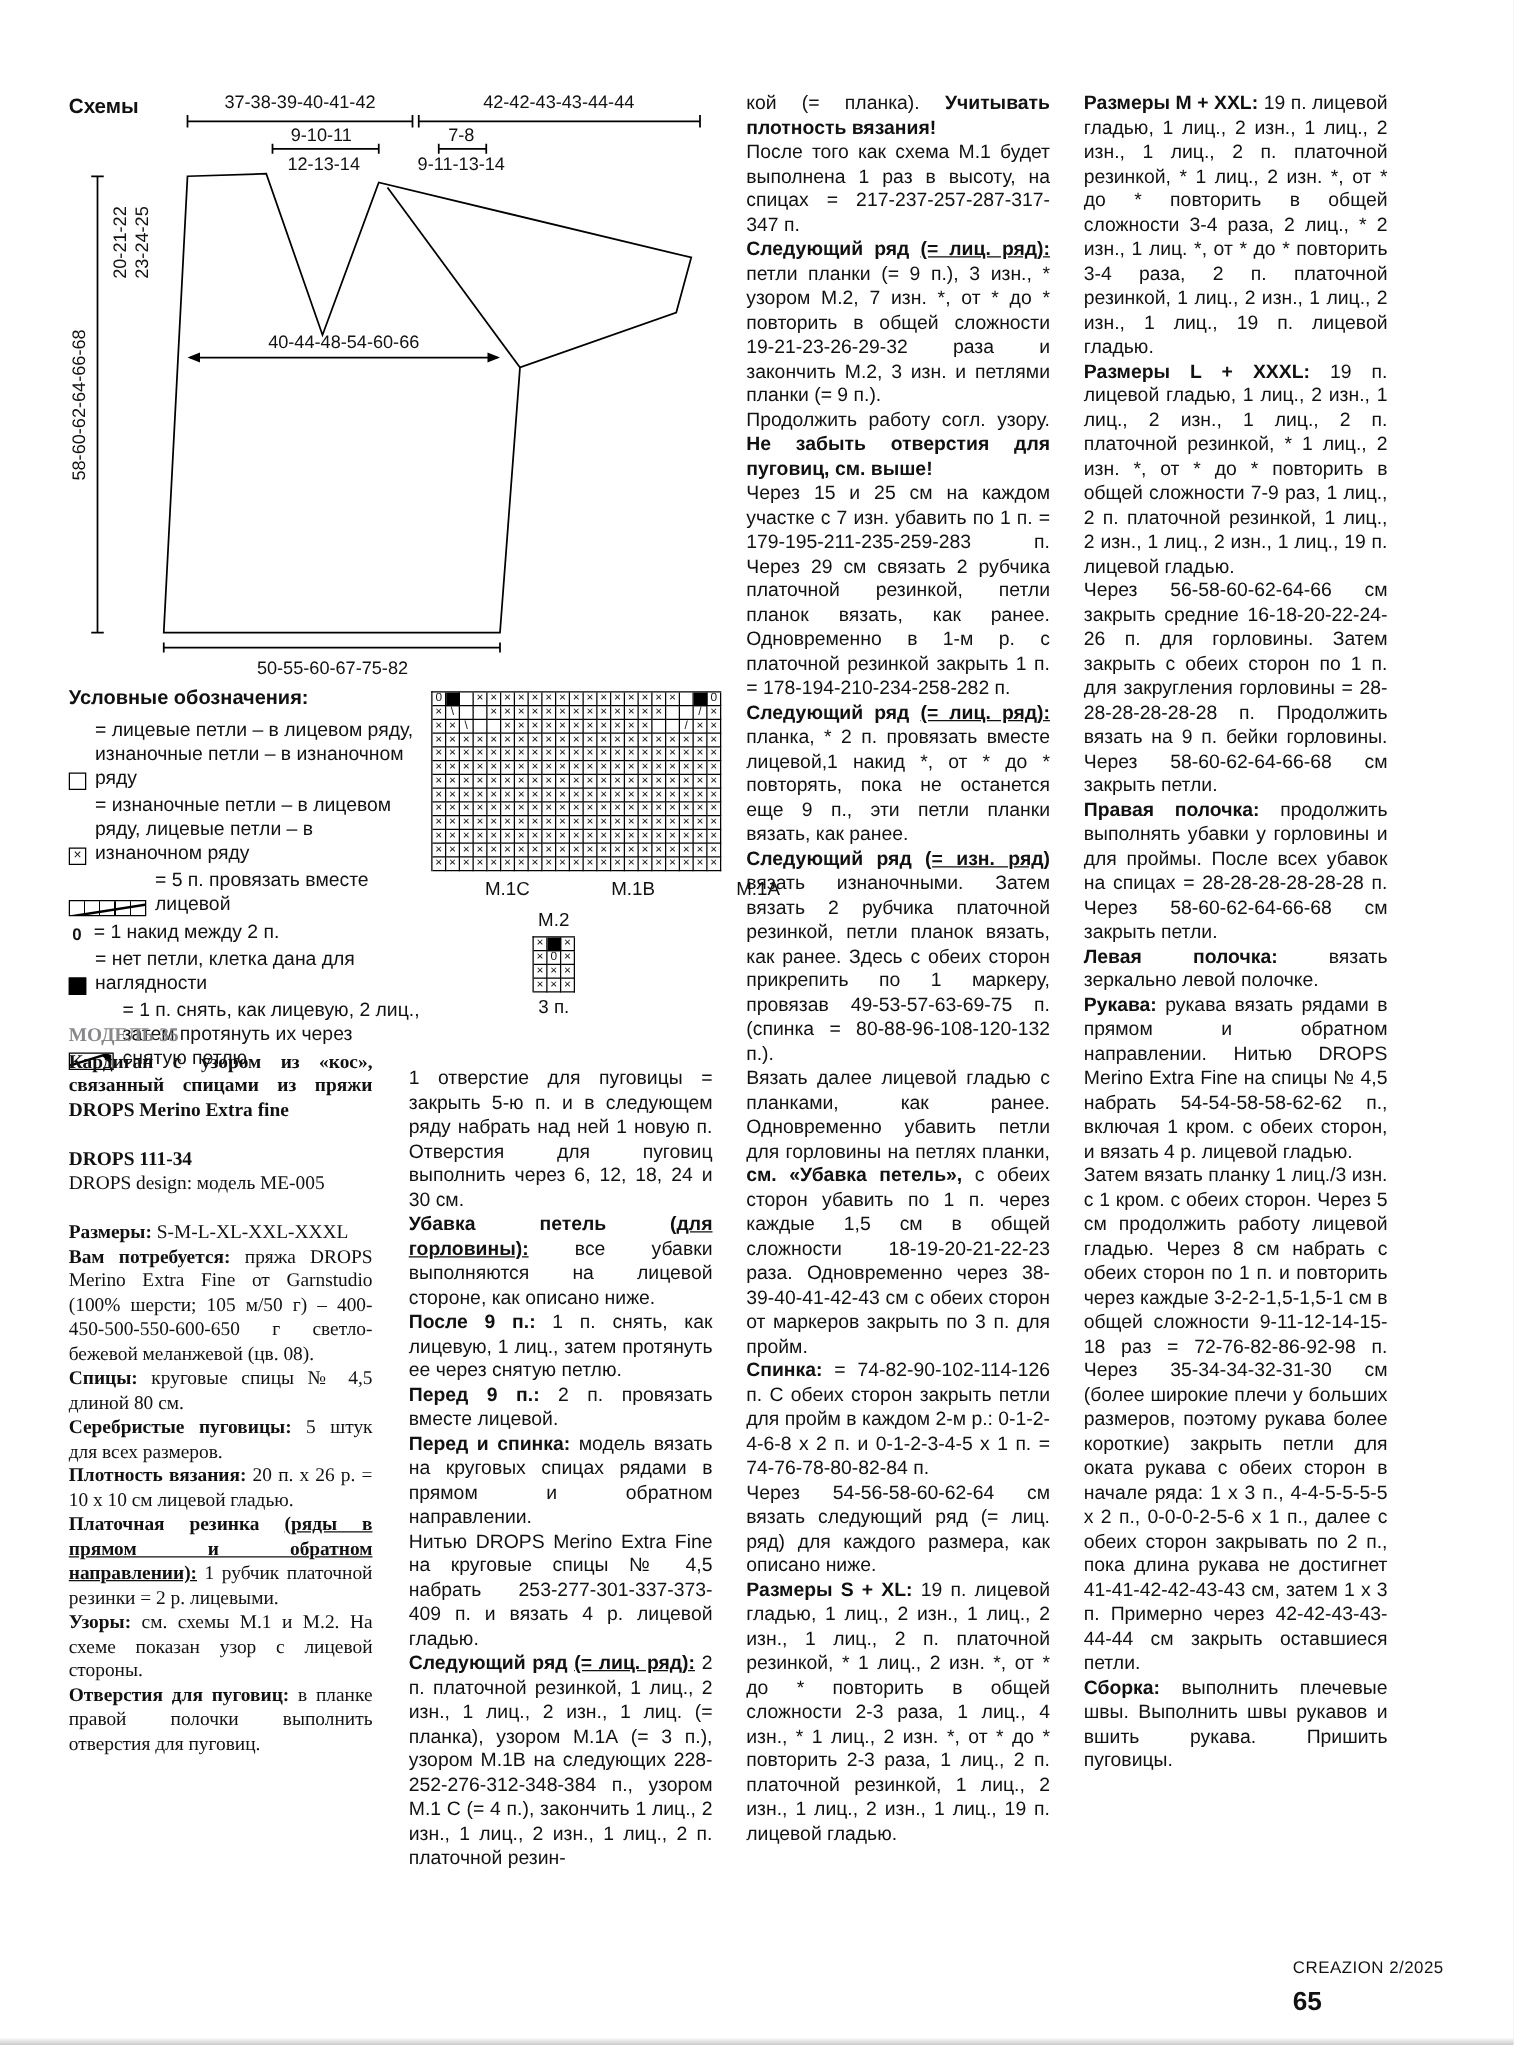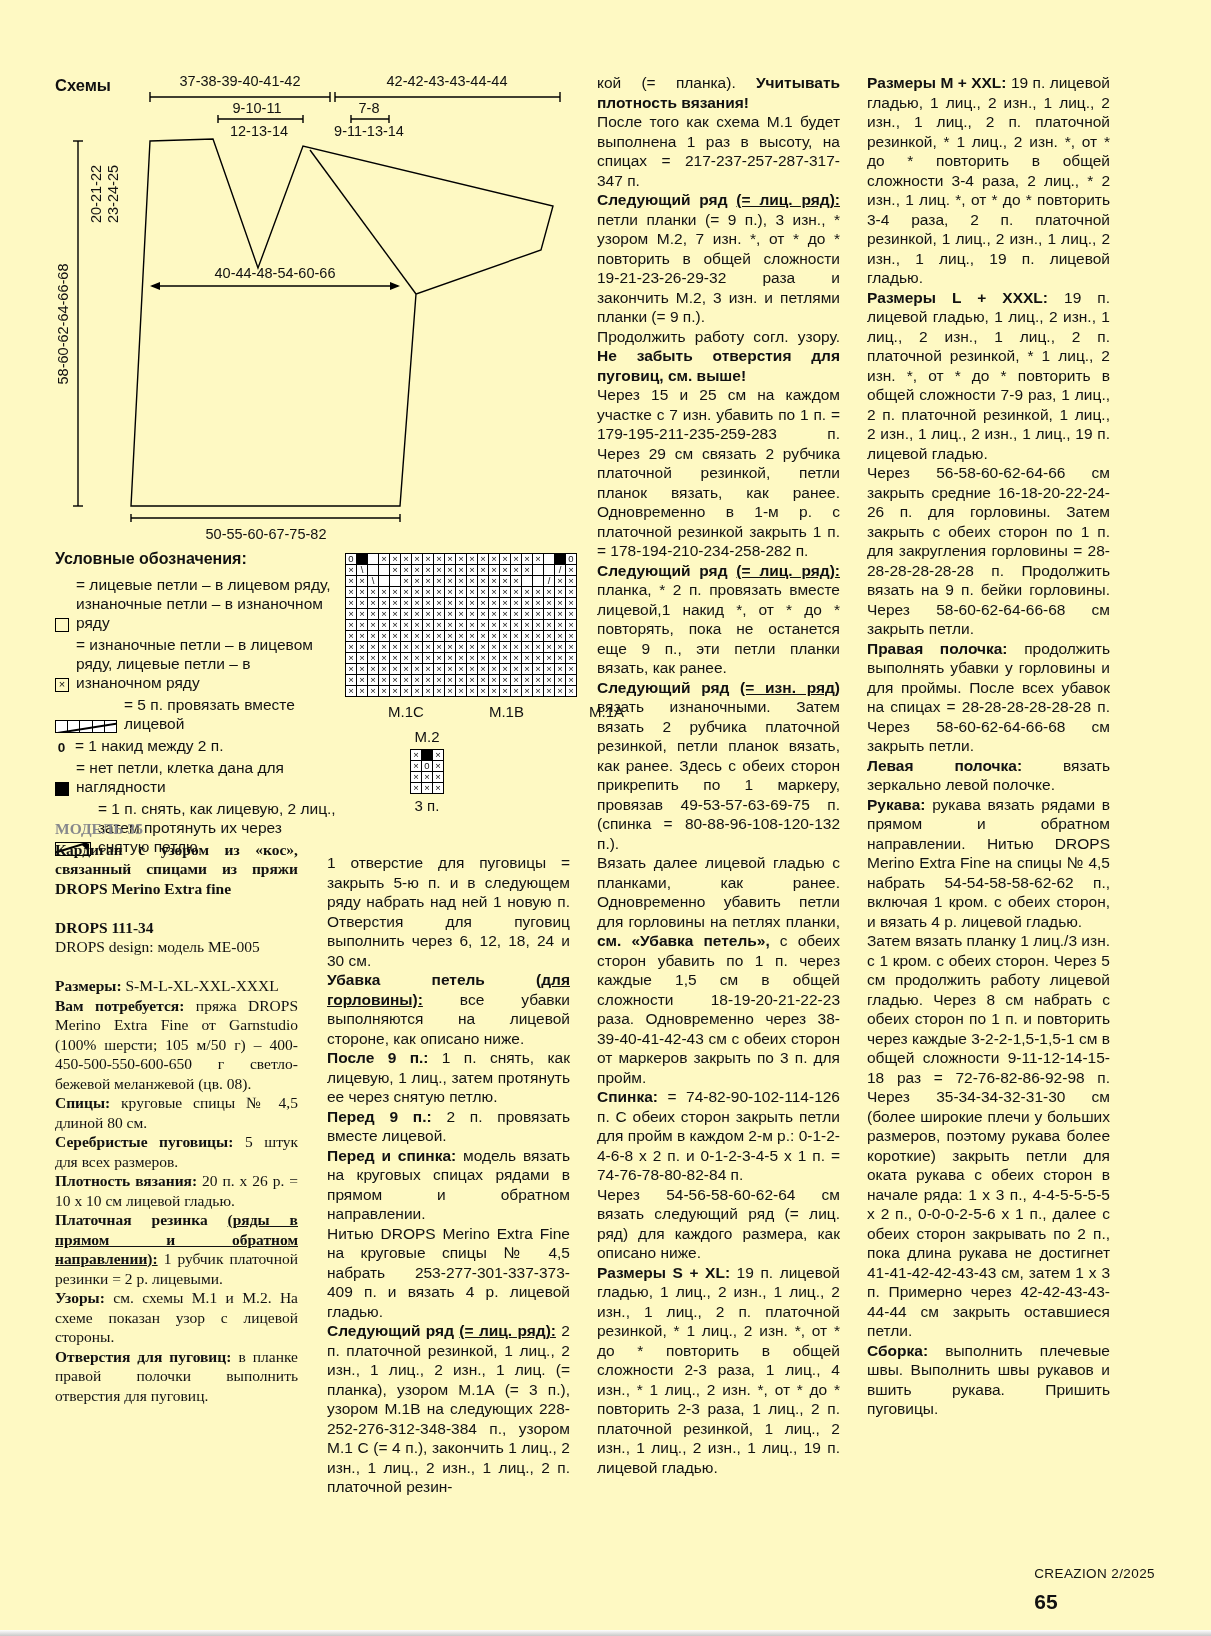--- a/index.html
+++ b/index.html
@@ -1,17 +1,17 @@
 <!DOCTYPE html>
 <html lang="ru"><head>
 <meta charset="utf-8">
 <style>
   html,body { margin:0; padding:0; background:#e8e8e8; }
   .page {
-    position:relative; width:1211px; height:1636px; background:#fef9c3;
+    position:relative; width:1211px; height:1636px; background:#ffffff;
     font-family:"Liberation Sans", sans-serif; color:#111; overflow:hidden;
     margin:0 auto;
   }
   
   .schematic-title { position:absolute; left:55px; top:76px; font-size:16.5px; font-weight:bold; }
   #schematic { position:absolute; left:48px; top:66px; }
   #schematic text { font-family:"Liberation Sans", sans-serif; font-size:14.5px; fill:#111; }
   #schematic line, #schematic path { stroke:#000; stroke-width:1.4; fill:none; }
   #schematic polygon { fill:#000; stroke:none; }
   
@@ -30,21 +30,21 @@
   .sym-dec::before { content:""; position:absolute; left:-2px; bottom:1px; width:44px; height:1.6px; background:#000; transform-origin:left bottom; transform:rotate(-17deg); }
   .sym-dec::after { content:""; position:absolute; right:1px; top:1px; border-left:8px solid transparent; border-top:8px solid #000; }
   .legend-text { flex:1; }
   
   #chart-m1 { position:absolute; left:345px; top:553px; border-top:1px solid #000; border-left:1px solid #000; background:#fff; }
   .crow { display:flex; }
   .cell { width:11px; height:11px; box-sizing:border-box; border-right:1px solid #000; border-bottom:1px solid #000;
           font-size:9.5px; line-height:10px; text-align:center; overflow:hidden; }
   .cell.black { background:#000; }
   #m1-labels { position:absolute; left:343px; top:703px; width:236px; display:flex; justify-content:space-between; font-size:15px;margin-left:45px; }
-  #m2-block { position:absolute; left:388px; top:728px; width:78px; text-align:center; font-size:15px; }
+  #m2-block { position:absolute; left:404px; top:728px; width:78px; text-align:center; font-size:15px; }
   #chart-m2 { display:inline-block; border-top:1px solid #000; border-left:1px solid #000; background:#fff; margin:4px auto 3px; }
   .m2-caption { font-size:15px; }
   
   .col { position:absolute; width:243px; font-size:15.5px; line-height:19.5px; text-align:justify; }
   #col1 { left:55px;  top:819px;font-family:Liberation Serif, serif; }
   #col2 { left:327px; top:853px; }
   #col3 { left:597px; top:73px;  }
   #col4 { left:867px; top:73px;  }
   .para { margin:0; }
   .para.gap { margin-top:19.5px; }

